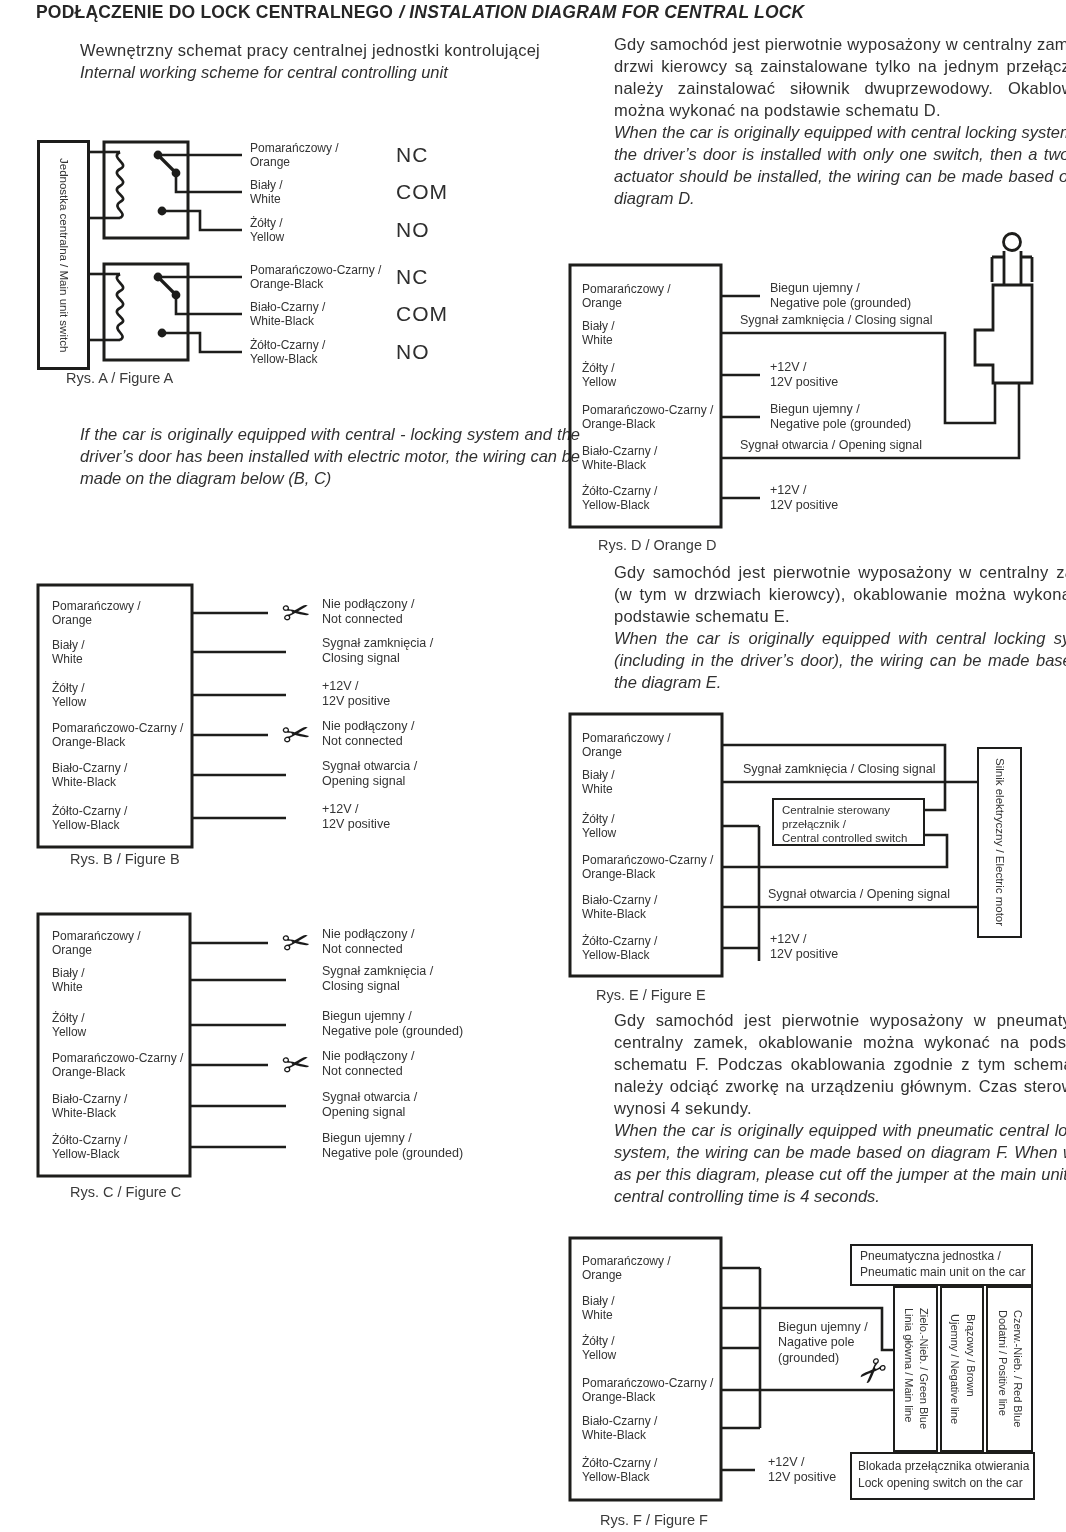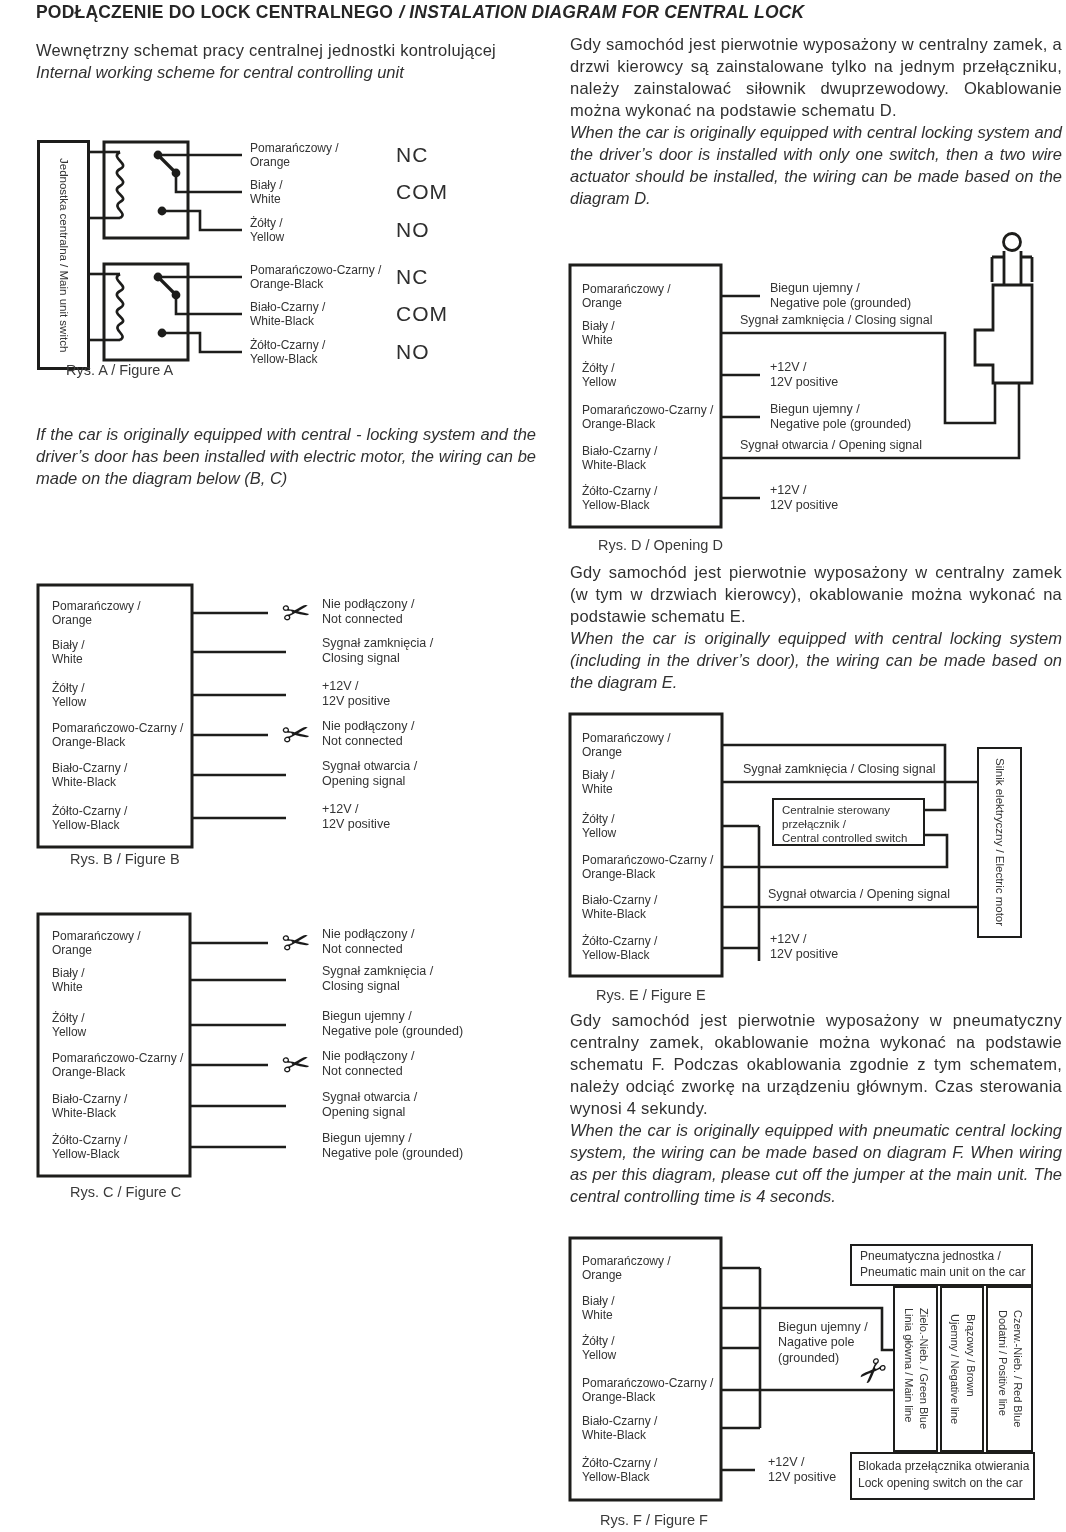--- a/index.html
+++ b/index.html
@@ -2,21 +2,21 @@
 <html><head>
 <meta charset="utf-8">
 <style>
   html,body{margin:0;padding:0;background:#fff;}
   #page{position:relative;width:1066px;height:1532px;background:#fff;overflow:hidden;
         font-family:"Liberation Sans", sans-serif;color:#2b2b2b;}
   
   .title{position:absolute;left:36px;top:2px;font-size:17.5px;font-weight:bold;letter-spacing:.2px;color:#262626;}
   .title .en{font-style:italic;margin-left:6px;}
   
-  .para{position:absolute;text-align:justify;font-size:16.5px;line-height:1.33;color:#303030;}
+  .para{position:absolute;text-align:justify;font-size:16.5px;line-height:1.33;color:#303030;margin-left:44px;}
   .para .pl{letter-spacing:.015em;}
   .para .en{font-style:italic;}
   
   .lbl{position:absolute;font-size:12px;line-height:1.2;white-space:pre-line;color:#333;}
   .rlbl{position:absolute;font-size:12.5px;line-height:1.22;white-space:pre-line;color:#333;}
   .inline-lbl{position:absolute;font-size:12.5px;white-space:nowrap;color:#333;}
   .sig{position:absolute;font-size:21px;letter-spacing:1px;color:#2e2e2e;}
   .cap{position:absolute;font-size:14.5px;color:#3a3a3a;}
   .scis{position:absolute;font-size:34px;line-height:1;color:#1a1a1a;}
   
@@ -87,21 +87,21 @@
     <div class="lbl" style="left:214px;top:162px;">Biało-Czarny /
 White-Black</div>
     <div class="lbl" style="left:214px;top:200px;">Żółto-Czarny /
 Yellow-Black</div>
     <div class="sig" style="left:360px;top:5px;">NC</div>
     <div class="sig" style="left:360px;top:42px;">COM</div>
     <div class="sig" style="left:360px;top:80px;">NO</div>
     <div class="sig" style="left:360px;top:127px;">NC</div>
     <div class="sig" style="left:360px;top:164px;">COM</div>
     <div class="sig" style="left:360px;top:202px;">NO</div>
-    <div class="cap" style="left:30px;top:224px;">Rys. A / Figure A</div>
+    <div class="cap" style="left:30px;top:232px;">Rys. A / Figure A</div>
   </div>
 
   <div class="para" style="left:36px;top:424px;width:500px;">
     <div class="en">If the car is originally equipped with central - locking system and the driver’s door has been installed with electric motor, the wiring can be made on the diagram below (B, C)</div>
   </div>
 
   <div class="fig" style="left:36px;top:583px;width:500px;height:292px;">
     <svg class="wires" width="500" height="292" viewBox="0 0 500 292">
       <g stroke="#1d1d1b" stroke-width="2.6" fill="none">
         <rect x="2" y="2" width="154" height="262" stroke-width="3"></rect>
@@ -222,21 +222,21 @@
     <div class="rlbl" style="left:202px;top:56px;">Biegun ujemny /
 Negative pole (grounded)</div>
     <div class="rlbl" style="left:202px;top:135px;">+12V /
 12V positive</div>
     <div class="rlbl" style="left:202px;top:177px;">Biegun ujemny /
 Negative pole (grounded)</div>
     <div class="rlbl" style="left:202px;top:258px;">+12V /
 12V positive</div>
     <div class="inline-lbl" style="left:172px;top:88px;">Sygnał zamknięcia / Closing signal</div>
     <div class="inline-lbl" style="left:172px;top:213px;">Sygnał otwarcia / Opening signal</div>
-    <div class="cap" style="left:30px;top:312px;">Rys. D / Opening D</div>
+    <div class="cap" style="left:30px;top:312px;">Rys. D / Orange D</div>
   </div>
 
   <div class="para" style="left:570px;top:562px;width:492px;">
     <div class="pl">Gdy samochód jest pierwotnie wyposażony w centralny zamek (w tym w drzwiach kierowcy), okablowanie można wykonać na podstawie schematu E.</div>
     <div class="en">When the car is originally equipped with central locking system (including in the driver’s door), the wiring can be made based on the diagram E.</div>
   </div>
 
   <div class="fig" style="left:568px;top:710px;width:498px;height:296px;">
     <svg class="wires" width="498" height="296" viewBox="0 0 498 296">
       <g stroke="#1d1d1b" stroke-width="2.6" fill="none">

